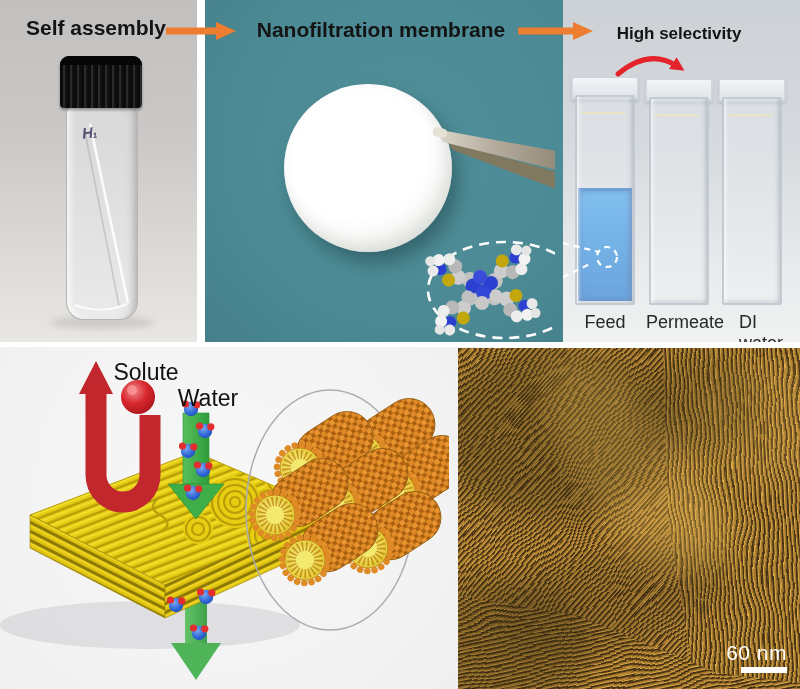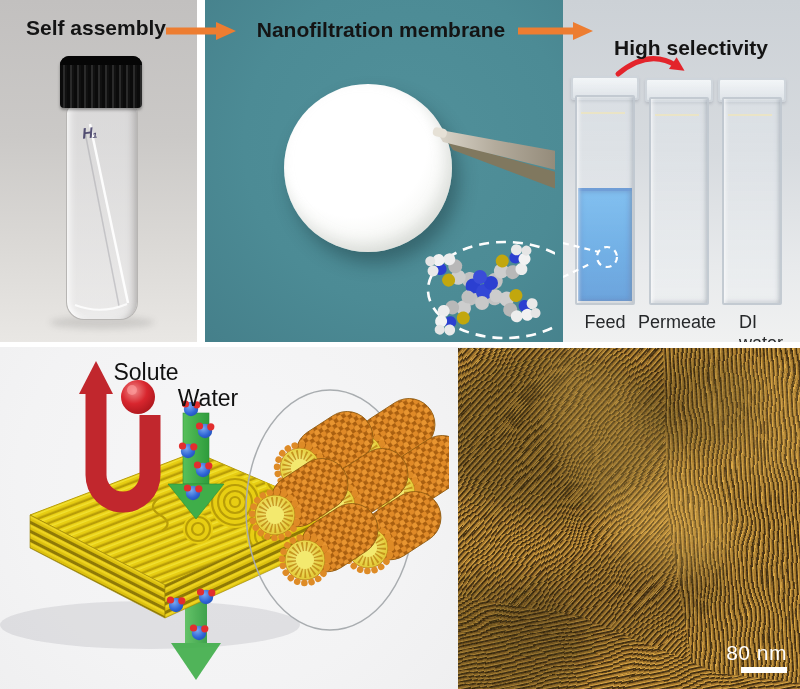--- a/index.html
+++ b/index.html
@@ -146,23 +146,23 @@
             <path d="M3,0 L-11,-7 L-11,7 Z" fill="#E3242B"></path>
           </g>
       </g>
       <g stroke="#ffffff" stroke-width="2.2" stroke-dasharray="6 5" fill="none">
         <line x1="0" y1="243" x2="36" y2="252"></line>
         <line x1="0" y1="277" x2="29" y2="263"></line>
         <circle cx="44" cy="257" r="10"></circle>
       </g>
     </svg>
     <span class="cuvette-label" style="left:42px;">Feed</span>
-    <span class="cuvette-label" style="left:114px;">Permeate</span>
+    <span class="cuvette-label" style="left:122px;">Permeate</span>
     <span class="cuvette-label" style="left:198px;">DI water</span>
-    <h2 class="panel-title" style="left:112px;top:20px;font-size:21px;margin:16px;">High selectivity</h2>
+    <h2 class="panel-title" style="left:112px;top:20px;font-size:17px;margin:4px;">High selectivity</h2>
   </div>
 
   <svg class="flow-arrow" style="left:166px;" width="70" height="18" viewBox="0 0 70 18">
     <path d="M0,5.5 H50 V0 L70,9 L50,18 V12.5 H0 Z" fill="#ED7D31"></path>
   </svg>
   <svg class="flow-arrow" style="left:518px;" width="75" height="18" viewBox="0 0 75 18">
     <path d="M0,5.5 H55 V0 L75,9 L55,18 V12.5 H0 Z" fill="#ED7D31"></path>
   </svg>
 
   <section class="panel panel-schematic">
@@ -362,17 +362,17 @@
         <ellipse cx="95" cy="85" rx="120" ry="85" fill="#1d1204" opacity="0.32" filter="url(#blurS)"></ellipse>
         <ellipse cx="175" cy="115" rx="55" ry="130" fill="#E7B853" opacity="0.22" filter="url(#blurS)" transform="rotate(-38 175 115)"></ellipse>
         <ellipse cx="35" cy="300" rx="95" ry="70" fill="#1d1204" opacity="0.3" filter="url(#blurS)"></ellipse>
         <ellipse cx="300" cy="75" rx="70" ry="60" fill="#E7B853" opacity="0.16" filter="url(#blurS)"></ellipse>
         <ellipse cx="240" cy="55" rx="60" ry="50" fill="#1d1204" opacity="0.24" filter="url(#blurS)"></ellipse>
         <ellipse cx="150" cy="255" rx="125" ry="48" fill="#160d02" opacity="0.2" filter="url(#blurS)" transform="rotate(-14 150 255)"></ellipse>
         <ellipse cx="215" cy="185" rx="70" ry="45" fill="#E7B853" opacity="0.14" filter="url(#blurS)"></ellipse>
       </g>
       <rect width="342" height="341" fill="#000" filter="url(#grain)" opacity="0.45"></rect>
     </svg>
-    <span class="scalebar-text">80 nm</span>
+    <span class="scalebar-text">60 nm</span>
     <div class="scalebar"></div>
   </section>
 
 </div>
 
 </body></html>

